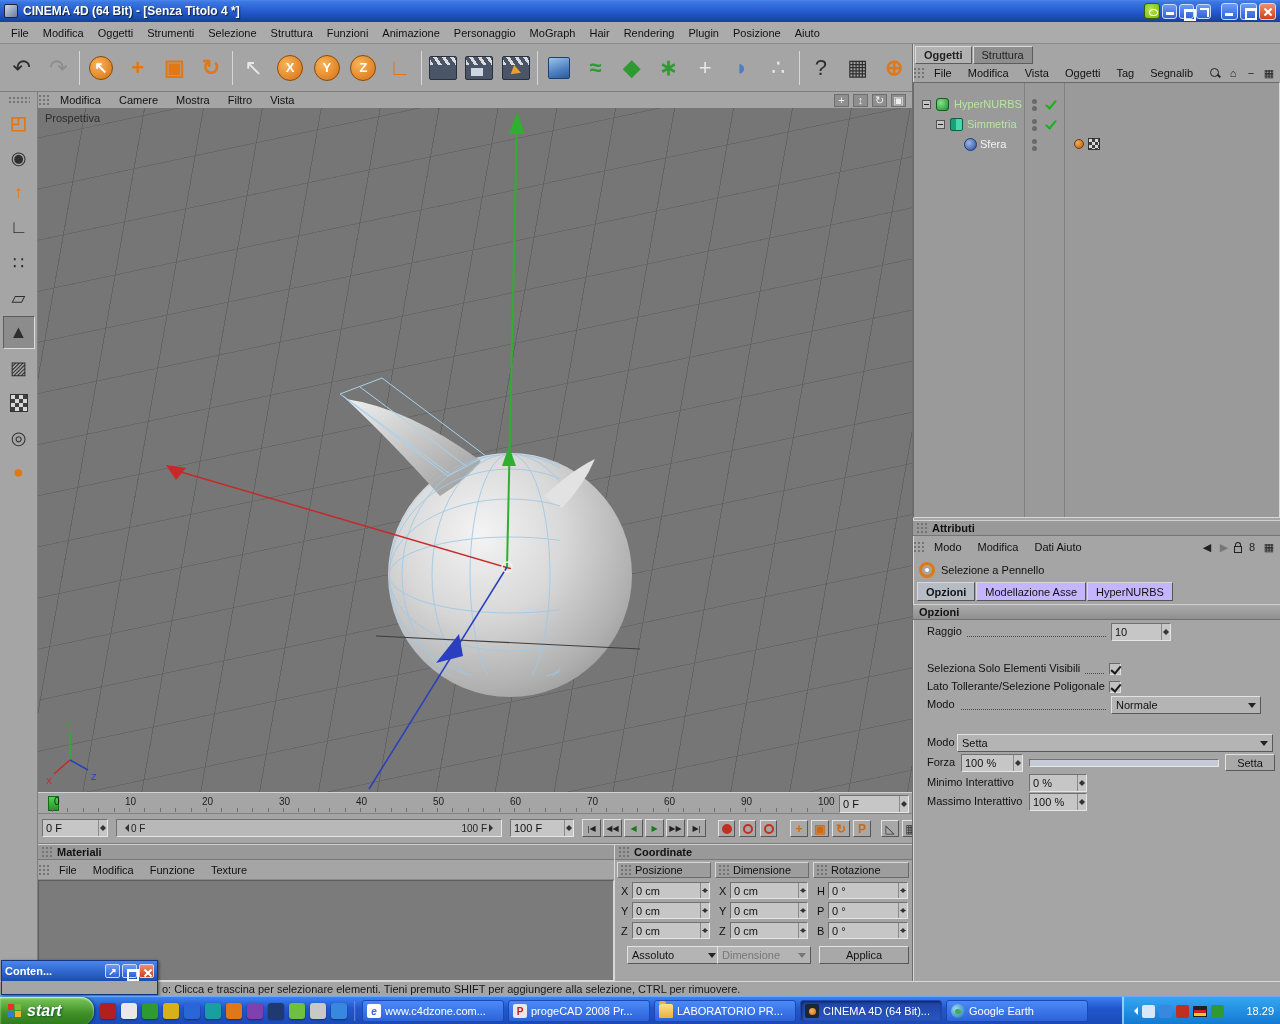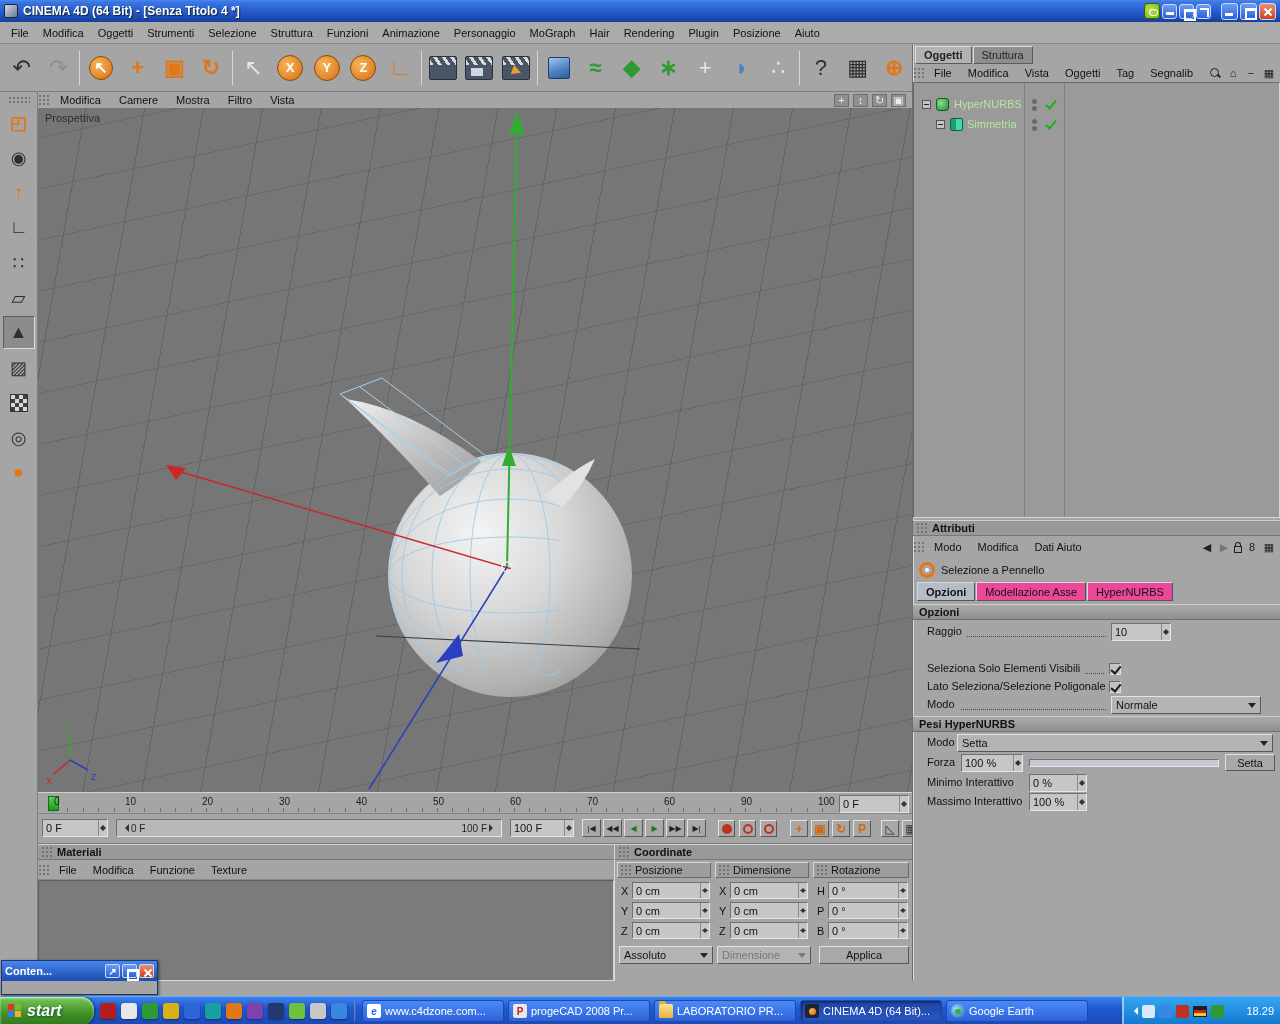--- a/index.html
+++ b/index.html
@@ -116,21 +116,21 @@
 .mag::after{content:"";position:absolute;left:8px;top:8px;width:4px;height:1.5px;background:#222;transform:rotate(45deg)}
 .lockico{width:8px;height:7px;border:1.5px solid #222;position:relative;margin-top:4px}
 .lockico::before{content:"";position:absolute;top:-5px;left:0px;width:4px;height:4px;border:1.5px solid #222;border-bottom:none;border-radius:3px 3px 0 0}
 
 .attr-hdr{position:absolute;left:0;top:476px;width:100%}
 .amenus{position:absolute;left:0;top:493px;width:100%;height:20px;display:flex;align-items:center;gap:2px}
 .toolrow{position:absolute;left:0;top:514px;width:100%;height:24px;display:flex;align-items:center;gap:6px;padding-left:6px}
 .brushico{width:16px;height:16px;border-radius:50%;border:3px solid #e07818;background:#a5a5a5;position:relative}
 .brushico::after{content:"";position:absolute;left:3px;top:3px;width:4px;height:4px;background:#fff;border-radius:50%}
 .atabs{position:absolute;left:4px;top:538px;height:20px;display:flex;gap:1px}
-.atab{height:19px;padding:0 8px;display:flex;align-items:center;border:1px solid;border-color:#d8d8d8 #555 #555 #d8d8d8;background:#ec4899;font-size:11px}
+.atab{height:19px;padding:0 8px;display:flex;align-items:center;border:1px solid;border-color:#d8d8d8 #555 #555 #d8d8d8;background:#c4b5fd;font-size:11px}
 .atab.active{background:#b6bcc6;font-weight:bold}
 .shead{position:absolute;left:0;width:100%;height:16px;background:linear-gradient(#aaa,#8f8f8f);border-top:1px solid #cfcfcf;border-bottom:1px solid #6f6f6f;display:flex;align-items:center;padding-left:6px;font-weight:bold}
 .prow{position:absolute;left:0;width:100%;height:19px}
 .plabel{position:absolute;left:14px;top:2px;background:#a5a5a5;padding-right:5px;z-index:2;white-space:nowrap}
 .leader{position:absolute;left:16px;bottom:5px;border-bottom:1px dotted #4a4a4a;z-index:1}
 .pctl{position:absolute;top:0;z-index:2}
 .chk{width:12px;height:12px;background:#c2c2c2;border:1px solid;border-color:#6a6a6a #e0e0e0 #e0e0e0 #6a6a6a;position:relative}
 .chk.on::after{content:"";position:absolute;left:3px;top:0;width:4px;height:8px;border-right:2px solid #1a1a1a;border-bottom:2px solid #1a1a1a;transform:rotate(40deg)}
 .slidetrack{height:8px;background:#c6cad6;border:1px solid;border-color:#707070 #e6e6e6 #e6e6e6 #707070;margin-top:5px}
 
@@ -535,21 +535,21 @@
     <div class="field cfield" style="left:115px;top:78px;width:78px">
         <span class="fval">0 cm</span>
         <span class="spinner"></span>
       </div>
     <span class="crow-lab" style="left:202px;top:81px">B</span>
     <div class="field cfield" style="left:213px;top:78px;width:80px">
         <span class="fval">0 °</span>
         <span class="spinner"></span>
       </div>
 
-    <div class="ddl" style="position:absolute;left:4px;top:102px;width:94px">
+    <div class="ddl" style="position:absolute;left:12px;top:102px;width:94px">
         <span>Assoluto</span>
         <span class="dda"></span>
       </div>
     <div class="ddl dis" style="position:absolute;left:102px;top:102px;width:94px">
         <span>Dimensione</span>
         <span class="dda"></span>
       </div>
     <div class="btn" style="position:absolute;left:204px;top:102px;width:90px;height:18px">
         <span>Applica</span>
       </div>
@@ -591,20 +591,30 @@
       <div class="trow" style="top:32px">
         <span class="exp" style="left:22px"></span>
         <span class="oi sym" style="left:36px"></span>
         <span class="olabel grn" style="left:53px">Simmetria</span>
         <span class="vdots" style="left:116px">
             <i></i>
             <i></i>
           </span>
         <span class="gcheck" style="left:134px"></span>
       </div>
+      <div class="trow" style="top:52px">
+        <span class="oi sph" style="left:50px"></span>
+        <span class="olabel wht" style="left:66px">Sfera</span>
+        <span class="vdots" style="left:116px">
+            <i></i>
+            <i></i>
+          </span>
+        <span class="tagdot" style="left:160px"></span>
+        <span class="tagchk" style="left:174px"></span>
+      </div>
     </div>
 
     <div class="attr-hdr">
       <div class="phead">
         <span class="grip"></span>
         <span>Attributi</span>
       </div>
     </div>
     <div class="amenus">
       <span class="grip"></span>
@@ -640,35 +650,32 @@
           <span class="spinner"></span>
         </div>
     </div>
     <div class="prow" style="top:616px">
       <span class="leader" style="right:176px"></span>
       <span class="plabel">Seleziona Solo Elementi Visibili</span>
       <div class="pctl chk on" style="left:196px;top:3px"></div>
     </div>
     <div class="prow" style="top:634px">
       <span class="leader" style="right:176px"></span>
-      <span class="plabel">Lato Seleziona/Selezione Poligonale</span>
+      <span class="plabel">Lato Tollerante/Selezione Poligonale</span>
       <div class="pctl chk on" style="left:196px;top:3px"></div>
     </div>
     <div class="prow" style="top:652px">
       <span class="leader" style="right:174px"></span>
       <span class="plabel">Modo</span>
       <div class="pctl ddl" style="left:198px;width:150px">
           <span>Normale</span>
           <span class="dda"></span>
         </div>
     </div>
 
-    <div class="shead" style="top:672px">
-        <span>Pesi HyperNURBS</span>
-      </div>
     <div class="prow" style="top:690px">
       <span class="plabel">Modo</span>
       <div class="pctl ddl" style="left:44px;width:316px">
           <span>Setta</span>
           <span class="dda"></span>
         </div>
     </div>
     <div class="prow" style="top:710px">
       <span class="plabel">Forza</span>
       <div class="pctl field" style="left:48px;width:62px">
@@ -689,20 +696,23 @@
     </div>
     <div class="prow" style="top:749px">
       <span class="plabel">Massimo Interattivo</span>
       <div class="pctl field" style="left:116px;width:58px">
           <span class="fval">100 %</span>
           <span class="spinner"></span>
         </div>
     </div>
   </div>
 
+  <div class="statusbar">
+    <span>o: Clicca e trascina per selezionare elementi. Tieni premuto SHIFT per aggiungere alla selezione, CTRL per rimuovere.</span>
+  </div>
 
   <div class="float">
     <div class="tbar">
       <span class="ttl">Conten...</span>
       <span class="fbtn" style="display:flex;align-items:center;justify-content:center;color:#fff;font-size:10px">↗</span>
       <span class="fbtn ic-rest"></span>
       <span class="fbtn close ic-x"></span>
     </div>
   </div>
 

